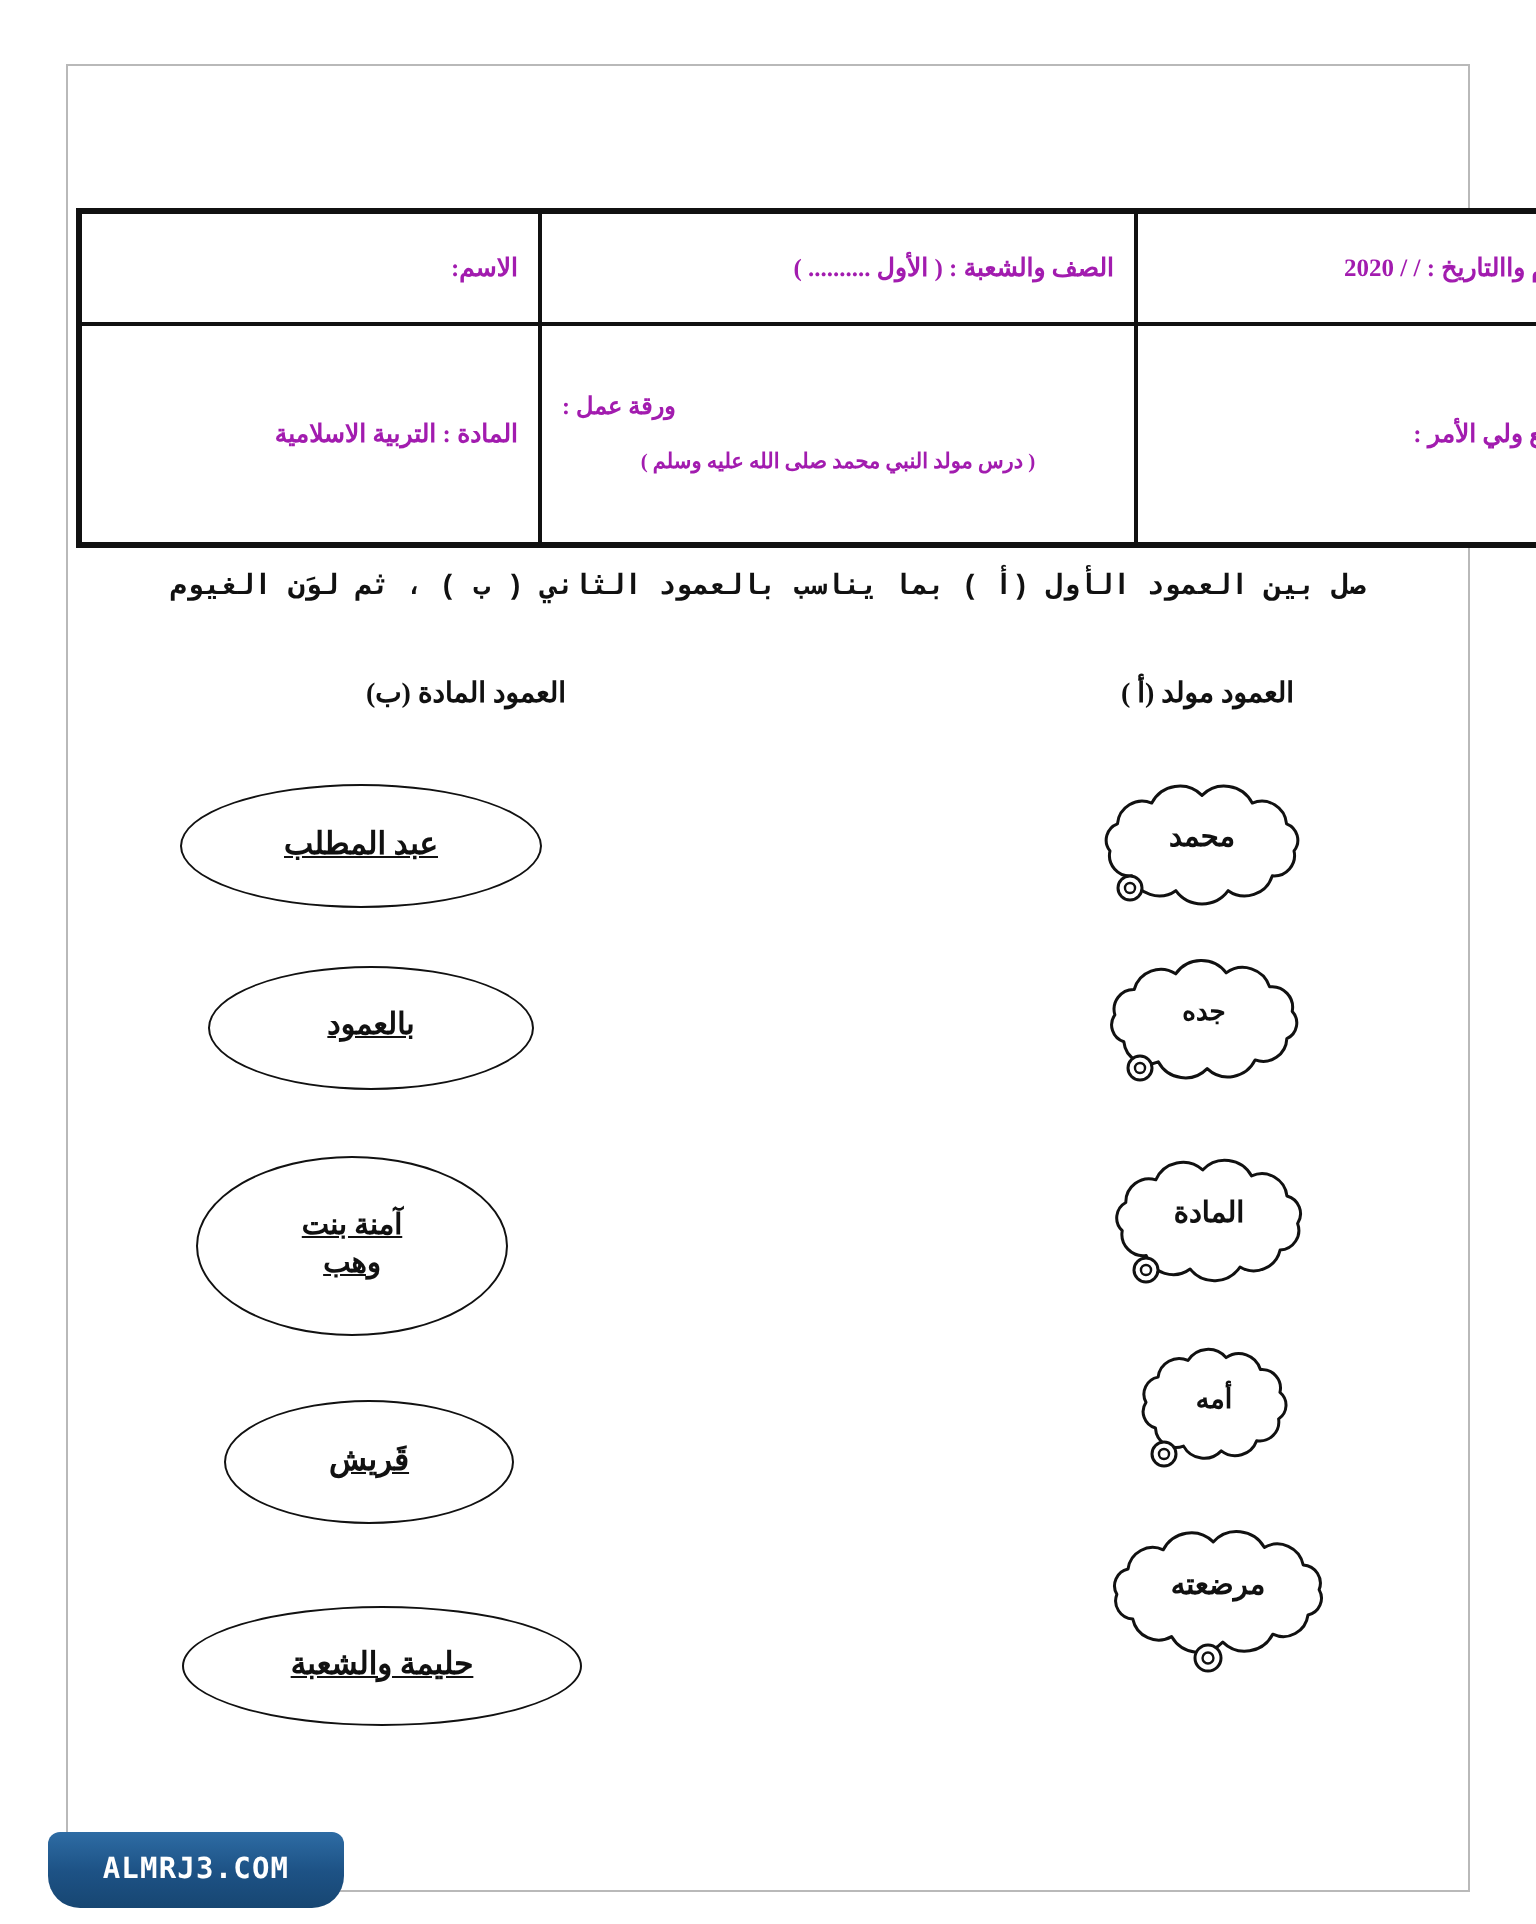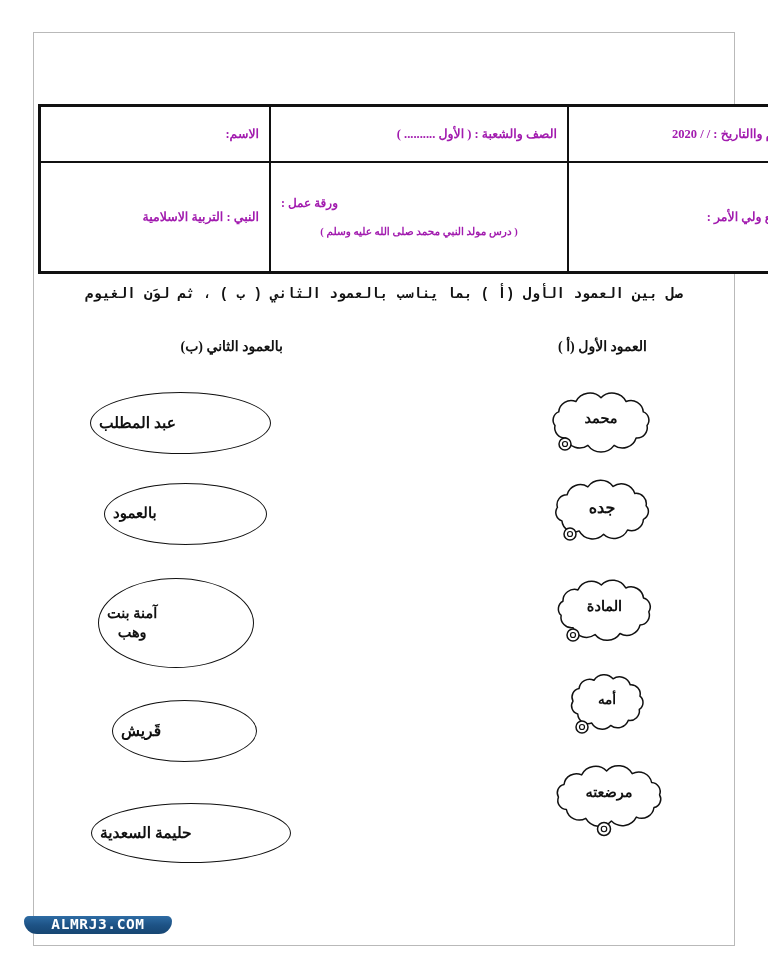--- a/index.html
+++ b/index.html
@@ -109,43 +109,44 @@
   }
 
   
   .ellipse-item {
     position: absolute;
     border: 1.6px solid #111;
     border-radius: 50%;
     background: #ffffff;
     display: flex;
     align-items: center;
-    justify-content: flex-end;
+    justify-content: center;
     box-sizing: border-box;
+    text-decoration: underline;
   }
   .ellipse-label {
     font-weight: bold;
     color: #111;
     text-align: center;
     line-height: 1.3;
     font-size: 15px;
     padding: 0 8px;
   }
 
   
   #watermark {
     position: absolute;
     left: 24px;
     top: 916px;
     width: 148px;
-    height: 18px;
+    height: 38px;
     background: linear-gradient(180deg, #2e6ca4 0%, #1d5285 52%, #174672 100%);
     border-radius: 6px 6px 16px 16px;
     display: flex;
-    align-items: flex-start;
+    align-items: center;
     justify-content: center;
   }
   #watermark-text {
     color: #ffffff;
     font-family: "DejaVu Sans Mono", "Liberation Mono", monospace;
     font-size: 14.5px;
     font-weight: bold;
     letter-spacing: 0.6px;
   }
 </style>
@@ -169,47 +170,47 @@
   </tr>
   <tr class="row2">
     <td class="col-a cell-guardian">
       <span>توقيع ولي الأمر  :</span>
     </td>
     <td class="col-b cell-worksheet">
       <div class="ws-line1">ورقة عمل :</div>
       <div class="ws-line2">( درس مولد النبي محمد صلى الله عليه وسلم )</div>
     </td>
     <td class="col-c cell-subject">
-      <span>النبي  :   التربية الاسلامية</span>
+      <span>المادة  :   التربية الاسلامية</span>
     </td>
   </tr>
 </tbody>
   </table>
 
 <div id="instruction">صل بين العمود الأول (أ ) بما يناسب بالعمود الثاني ( ب ) ، ثم لوَن الغيوم</div>
 
-<div id="heading-a" class="col-heading">العمود الأول (أ )</div>
-<div id="heading-b" class="col-heading">بالعمود الثاني (ب)</div>
+<div id="heading-a" class="col-heading">العمود مولد (أ )</div>
+<div id="heading-b" class="col-heading">العمود المادة (ب)</div>
 
 <div id="column-a">
     <div class="cloud-item" style="left: 545px; top: 390px; width: 112px; height: 64px;">
       <svg class="cloud-svg" width="112" height="78" viewBox="0 0 112 78">
         <path d="M 56.00 7.68 A 15.76 15.76 0 0 1 81.13 11.54 A 12.42 12.42 0 0 1 98.28 21.90 A 8.72 8.72 0 0 1 102.01 35.46 A 10.26 10.26 0 0 1 91.13 47.93 A 14.41 14.41 0 0 1 69.09 55.33 A 16.24 16.24 0 0 1 42.91 55.33 A 14.41 14.41 0 0 1 20.87 47.93 A 10.26 10.26 0 0 1 9.99 35.46 A 8.72 8.72 0 0 1 13.72 21.90 A 12.42 12.42 0 0 1 30.87 11.54 A 15.76 15.76 0 0 1 56.00 7.68 Z" fill="#ffffff" stroke="#111111" stroke-width="1.5" stroke-linejoin="round"></path>
         <circle cx="20" cy="54" r="6" fill="#ffffff" stroke="#111111" stroke-width="1.5"></circle>
         <circle cx="20" cy="54" r="2.52" fill="none" stroke="#111111" stroke-width="1.2"></circle>
       </svg>
       <div class="cloud-label" style="top: 19.675px; font-size: 14.5px;">محمد</div>
     </div>
     <div class="cloud-item" style="left: 548px; top: 478px; width: 108px; height: 64px;">
       <svg class="cloud-svg" width="108" height="78" viewBox="0 0 108 78">
         <path d="M 65.09 8.44 A 14.15 14.15 0 0 1 86.81 15.43 A 10.34 10.34 0 0 1 98.11 27.68 A 8.61 8.61 0 0 1 95.41 41.31 A 11.85 11.85 0 0 1 79.56 51.98 A 15.10 15.10 0 0 1 55.60 56.30 A 15.32 15.32 0 0 1 31.13 52.91 A 12.35 12.35 0 0 1 13.92 42.88 A 8.81 8.81 0 0 1 9.44 29.40 A 9.88 9.88 0 0 1 19.10 16.74 A 13.74 13.74 0 0 1 39.85 8.92 A 15.65 15.65 0 0 1 65.09 8.44 Z" fill="#ffffff" stroke="#111111" stroke-width="1.5" stroke-linejoin="round"></path>
         <circle cx="22" cy="56" r="6" fill="#ffffff" stroke="#111111" stroke-width="1.5"></circle>
         <circle cx="22" cy="56" r="2.52" fill="none" stroke="#111111" stroke-width="1.2"></circle>
       </svg>
-      <div class="cloud-label" style="top: 19.675px; font-size: 16px;">جده</div>
+      <div class="cloud-label" style="top: 19.675px; font-size: 13px;">جده</div>
     </div>
     <div class="cloud-item" style="left: 551px; top: 577px; width: 107px; height: 66px;">
       <svg class="cloud-svg" width="107" height="80" viewBox="0 0 107 80">
         <path d="M 74.79 10.99 A 12.60 12.60 0 0 1 92.48 20.98 A 9.17 9.17 0 0 1 97.79 34.79 A 9.84 9.84 0 0 1 89.04 48.03 A 13.48 13.48 0 0 1 69.01 56.50 A 15.49 15.49 0 0 1 44.05 57.51 A 14.25 14.25 0 0 1 22.09 50.73 A 10.69 10.69 0 0 1 10.11 38.33 A 8.81 8.81 0 0 1 11.90 24.23 A 11.65 11.65 0 0 1 26.90 12.92 A 14.85 14.85 0 0 1 50.34 7.98 A 15.27 15.27 0 0 1 74.79 10.99 Z" fill="#ffffff" stroke="#111111" stroke-width="1.5" stroke-linejoin="round"></path>
         <circle cx="22" cy="58" r="6" fill="#ffffff" stroke="#111111" stroke-width="1.5"></circle>
         <circle cx="22" cy="58" r="2.52" fill="none" stroke="#111111" stroke-width="1.2"></circle>
       </svg>
       <div class="cloud-label" style="top: 20.675px; font-size: 14.5px;">المادة</div>
     </div>
     <div class="cloud-item" style="left: 566px; top: 671px; width: 82px; height: 62px;">
@@ -236,19 +237,19 @@
     <div class="ellipse-item" style="left: 104px; top: 483px; width: 163px; height: 62px;">
       <div class="ellipse-label" style="font-size: 15px;">بالعمود</div>
     </div>
     <div class="ellipse-item" style="left: 98px; top: 578px; width: 156px; height: 90px;">
       <div class="ellipse-label" style="font-size: 14.5px;">آمنة بنت<br>وهب</div>
     </div>
     <div class="ellipse-item" style="left: 112px; top: 700px; width: 145px; height: 62px;">
       <div class="ellipse-label" style="font-size: 15.5px;">قَريش</div>
     </div>
     <div class="ellipse-item" style="left: 91px; top: 803px; width: 200px; height: 60px;">
-      <div class="ellipse-label" style="font-size: 15.5px;">حليمة السعدية</div>
+      <div class="ellipse-label" style="font-size: 15.5px;">حليمة والشعبة</div>
     </div>
   </div>
 
 <div id="watermark">
   <span id="watermark-text">ALMRJ3.COM</span>
 </div>
 
 </body></html>

